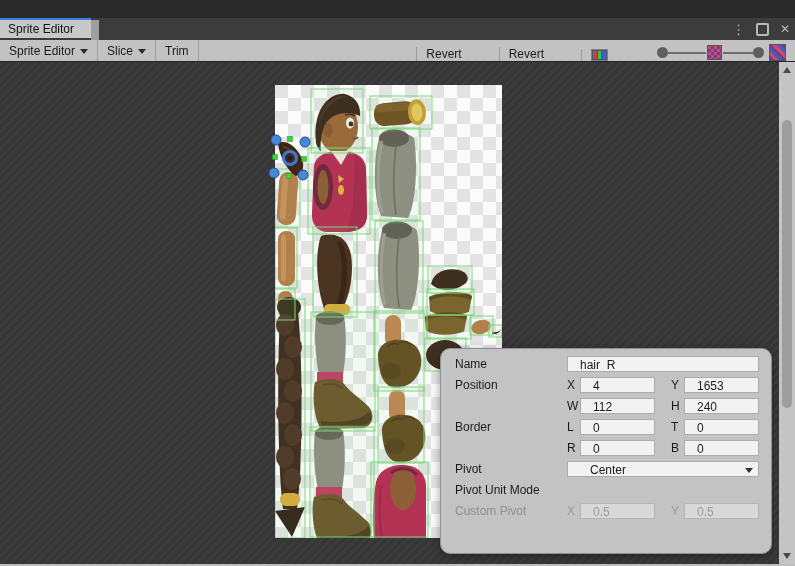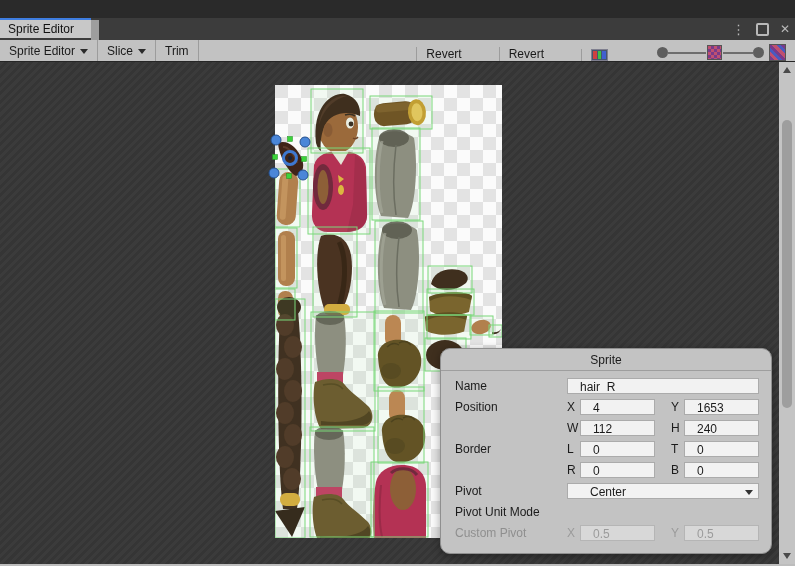--- a/index.html
+++ b/index.html
@@ -290,21 +290,20 @@
             <circle cx="28" cy="90" r="5"></circle>
           </g>
           <circle cx="15" cy="73" r="6.5" fill="none" stroke="#3E78D0" stroke-width="3"></circle>
           <circle cx="15" cy="73" r="2" fill="#16213A"></circle>
         </g>
       </svg>
     </div>
   </div>
 
   <div class="sprite-panel">
-    <div class="sp-title">Sprite</div>
     <div class="sp-body">
 
       <div class="sp-row">
         <span class="sp-label">Name</span>
         <div class="sp-fields">
           <div class="fld">hair_R</div>
         </div>
       </div>
 
       <div class="sp-row">

